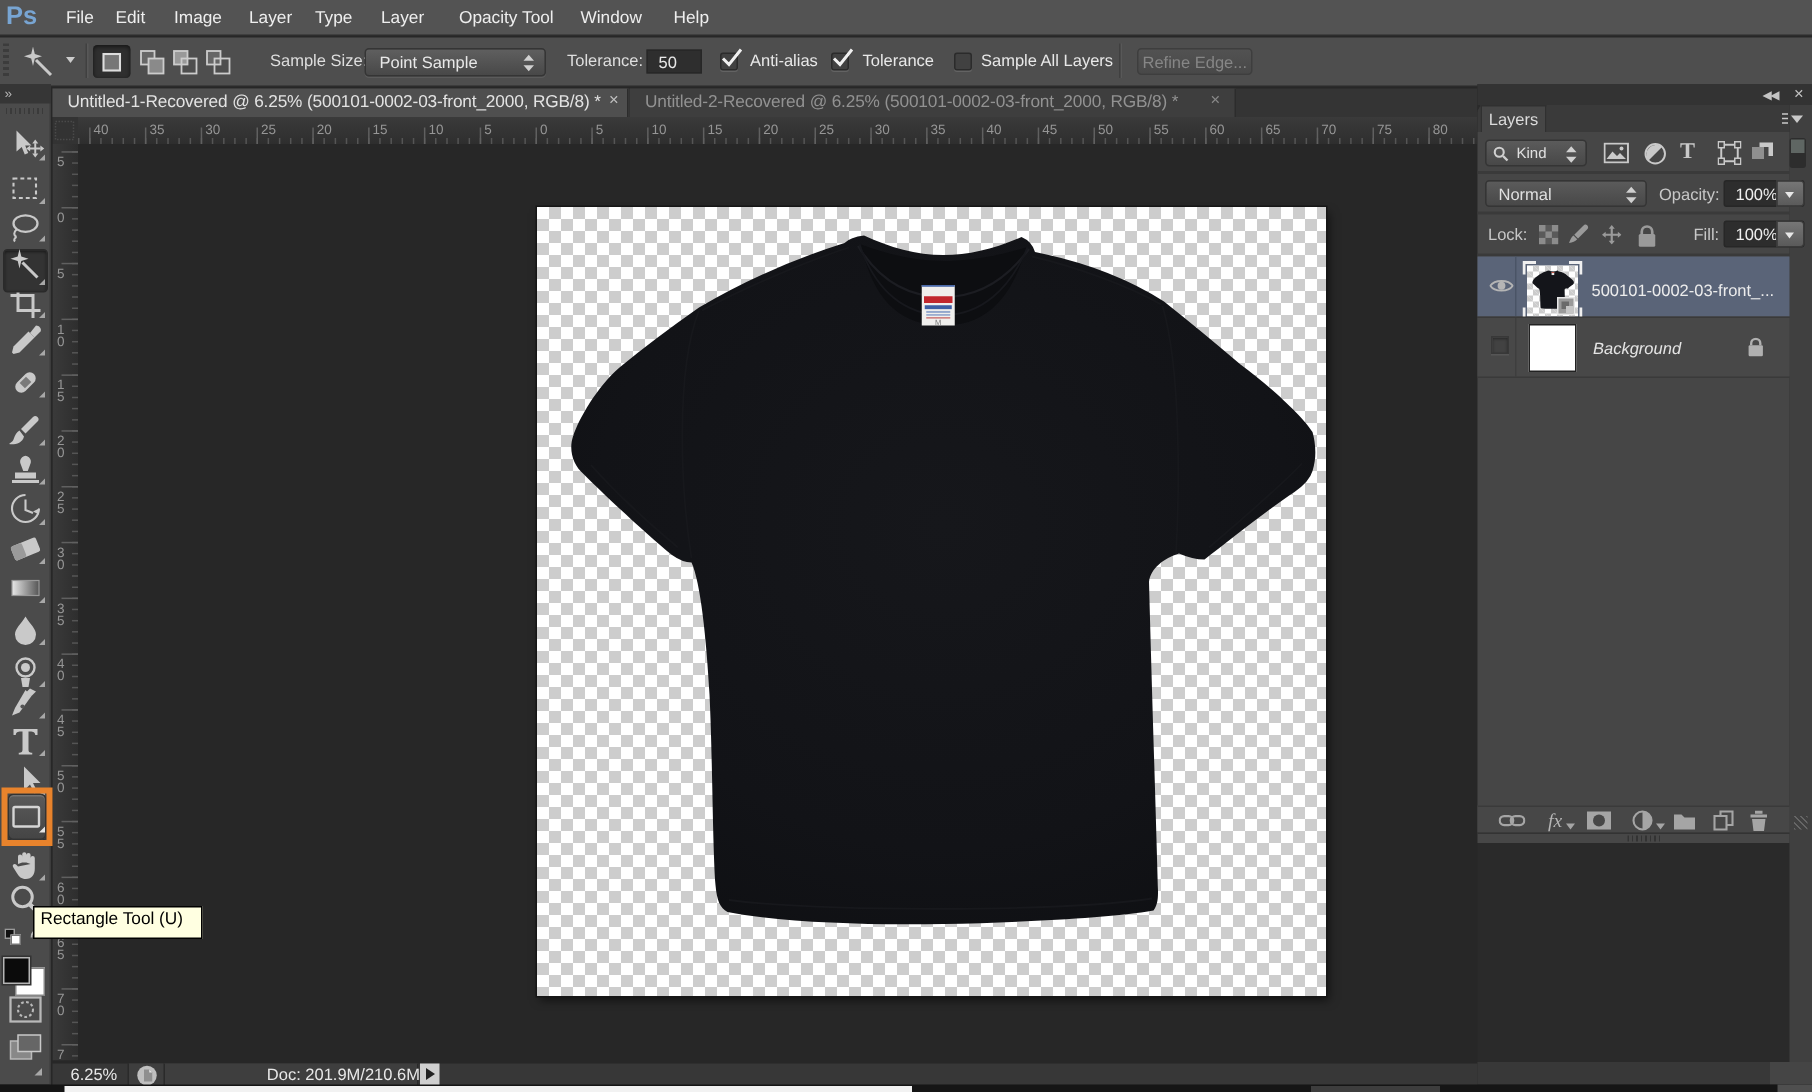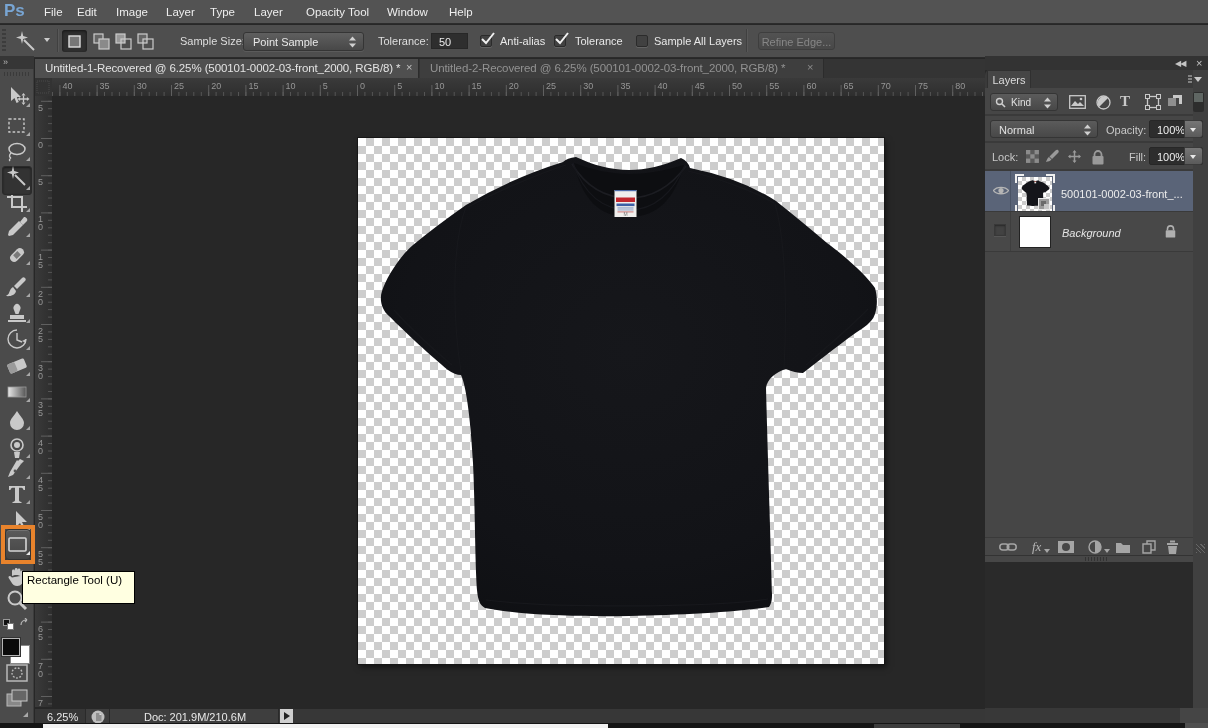--- a/index.html
+++ b/index.html
@@ -704,22 +704,22 @@
     <div style="position:absolute;left:1180px;top:708px;width:28px;height:15px;background:#454545"></div>
     <div style="position:absolute;left:47px;top:711px;font-size:11px;color:#e8e8e8">6.25%</div>
     <div style="position:absolute;left:85px;top:709px;width:1px;height:15px;background:#2a2a2a"></div>
     <div style="position:absolute;left:86px;top:709px;width:23px;height:15px;background:#3e3e3e"></div>
     <svg width="14" height="14" viewBox="0 0 14 14" style="position:absolute;left:91px;top:710px">
       <circle cx="7" cy="7" r="6.5" fill="#bfbfbf"></circle>
       <path d="M5,3 h3.5 l2,2 V11 h-5.5 Z" fill="#8f8f8f"></path>
       <path d="M8.5,3 l2,2 h-2 Z" fill="#e5e5e5"></path>
     </svg>
     <div style="position:absolute;left:109px;top:709px;width:170px;height:15px;background:#3e3e3e;border-left:1px solid #2a2a2a;border-right:1px solid #2a2a2a">
-      <div style="position:absolute;left:0;width:170px;text-align:center;top:2px;font-size:11px;color:#e8e8e8">Doc: 201.9M/210.6M</div>
+      <div style="position:absolute;left:0;width:170px;text-align:right;top:2px;font-size:11px;color:#e8e8e8">Doc: 201.9M/210.6M</div>
     </div>
     <div style="position:absolute;left:280px;top:709px;width:13px;height:15px;background:#cfcfcf">
       <div style="position:absolute;left:4px;top:3px;width:0;height:0;border-top:4.5px solid transparent;border-bottom:4.5px solid transparent;border-left:6px solid #222"></div>
     </div>
     <div style="position:absolute;left:0;top:723px;width:1208px;height:5px;background:#151515"></div>
     <div style="position:absolute;left:43px;top:724px;width:565px;height:4px;background:#f2f2f2"></div>
     <div style="position:absolute;left:874px;top:724px;width:86px;height:4px;background:#3d3d3d"></div>
     <div style="position:absolute;left:1185px;top:723px;width:23px;height:5px;background:#4f4f4f"></div>
-    <div style="position:absolute;left:22px;top:571px;width:113px;height:33px;background:#ffffe1;border:1px solid #000;z-index:50;font-size:11.5px;color:#000;line-height:17px;padding-left:4px;white-space:nowrap">Rectangle Tool (U)</div>
+    <div style="position:absolute;left:22px;top:604px;width:113px;height:22px;background:#ffffe1;border:1px solid #000;z-index:50;font-size:11.5px;color:#000;line-height:17px;padding-left:4px;white-space:nowrap">Rectangle Tool (U)</div>
   </div>
 </body></html>

